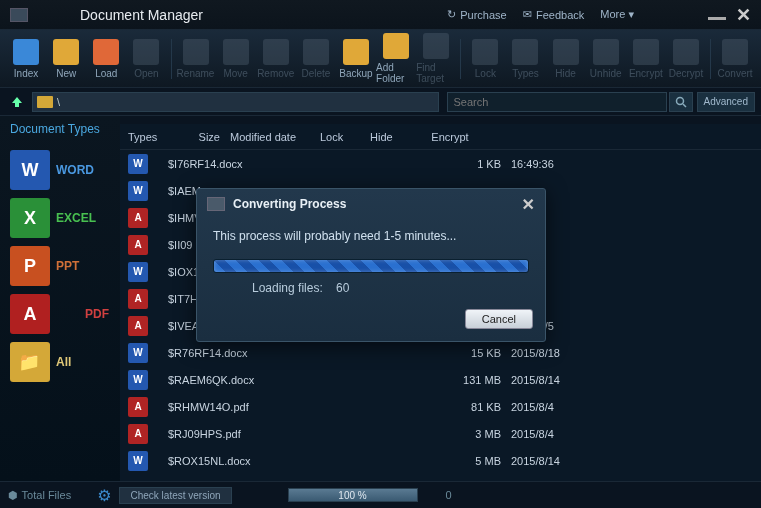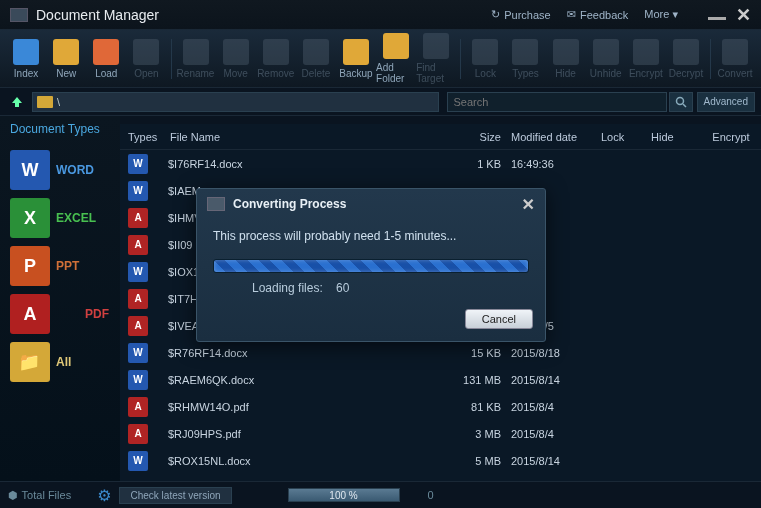--- a/index.html
+++ b/index.html
@@ -10,20 +10,21 @@
     font-size: 11px; color: #c8d0d8;
     overflow: hidden;
     position: relative;
   }
   .title-bar {
     height: 30px;
     display: flex; align-items: center;
     padding: 0 10px;
     background: linear-gradient(#101820, #0c141c);
     border-bottom: 1px solid #1a2836;
+    gap: 44px;
   }
   .title-bar .app-icon {
     width: 18px; height: 14px; margin-right: 8px;
     background: #3a4a5a; border:1px solid #556;
   }
   .title-bar .title { font-size: 14px; color: #e8ecf0; flex:0 0 auto; margin-right:auto;}
   .tb-links { display:flex; gap:16px; align-items:center; font-size:11px; color:#9fb4c8;}
   .tb-links a { display:flex; align-items:center; gap:4px;}
   .tb-controls { margin-left:30px; display:flex; gap:10px; align-items:center;}
   .min-btn { width:18px; height:3px; background:#aaa; margin-top:8px;}
@@ -96,21 +97,21 @@
   }
   .file-ico { width:20px; height:20px; border-radius:2px; display:flex; align-items:center; justify-content:center; font-size:10px; font-weight:bold; margin-right:20px;}
   .ico-word { background:#2458b0; color:#fff;}
   .ico-pdf { background:#b02424; color:#fff;}
   .status-bar {
     height:27px; background:#0a1420; border-top:1px solid #1a2836;
     display:flex; align-items:center; padding: 0 8px; gap:8px; font-size:11px;
   }
   .status-item { color:#6a8a9a; display:flex; align-items:center; gap:4px;}
   .version-btn { background:#203040; border:1px solid #2a4050; padding:2px 10px; color:#8fa6ba; font-size:10px;}
-  .prog-container { width:112px; height:14px; background:#203040; border:1px solid #2a4050; position:relative;}
+  .prog-container { width:130px; height:14px; background:#203040; border:1px solid #2a4050; position:relative;}
   .prog-fill { height:100%; background:linear-gradient(#5a7a92,#3a5a72);}
   .prog-txt { position:absolute; inset:0; display:flex; align-items:center; justify-content:center; font-size:10px; color:#e0e8f0;}
   
   .modal {
     position:absolute; left:196px; top:188px; width:350px;
     background: linear-gradient(#22384c, #1a2e40);
     border:1px solid #3a5468; border-radius:3px;
     box-shadow: 0 4px 20px rgba(0,0,0,0.6);
   }
   .modal-title {
@@ -278,21 +279,20 @@
         </div>
         <div class="sb-item">
           <div class="sb-ico" style="background: rgb(212, 168, 56); color: rgb(255, 255, 255);">📁</div>
           <div style="color: rgb(224, 200, 120);">All</div>
         </div>
       </div>
   </div>
   <div class="main">
     <div class="table-head">
       <div class="col-type">Types</div>
-      <div class="col-name">File Name</div>
       <div class="col-size">Size</div>
       <div class="col-date">Modified date</div>
       <div class="col-lock">Lock</div>
       <div class="col-hide">Hide</div>
       <div class="col-enc">Encrypt</div>
     </div>
     <div class="table-body" id="table-body">
         <div class="row">
           <div class="file-ico ico-word">W</div>
           <div class="col-name">$I76RF14.docx</div>

